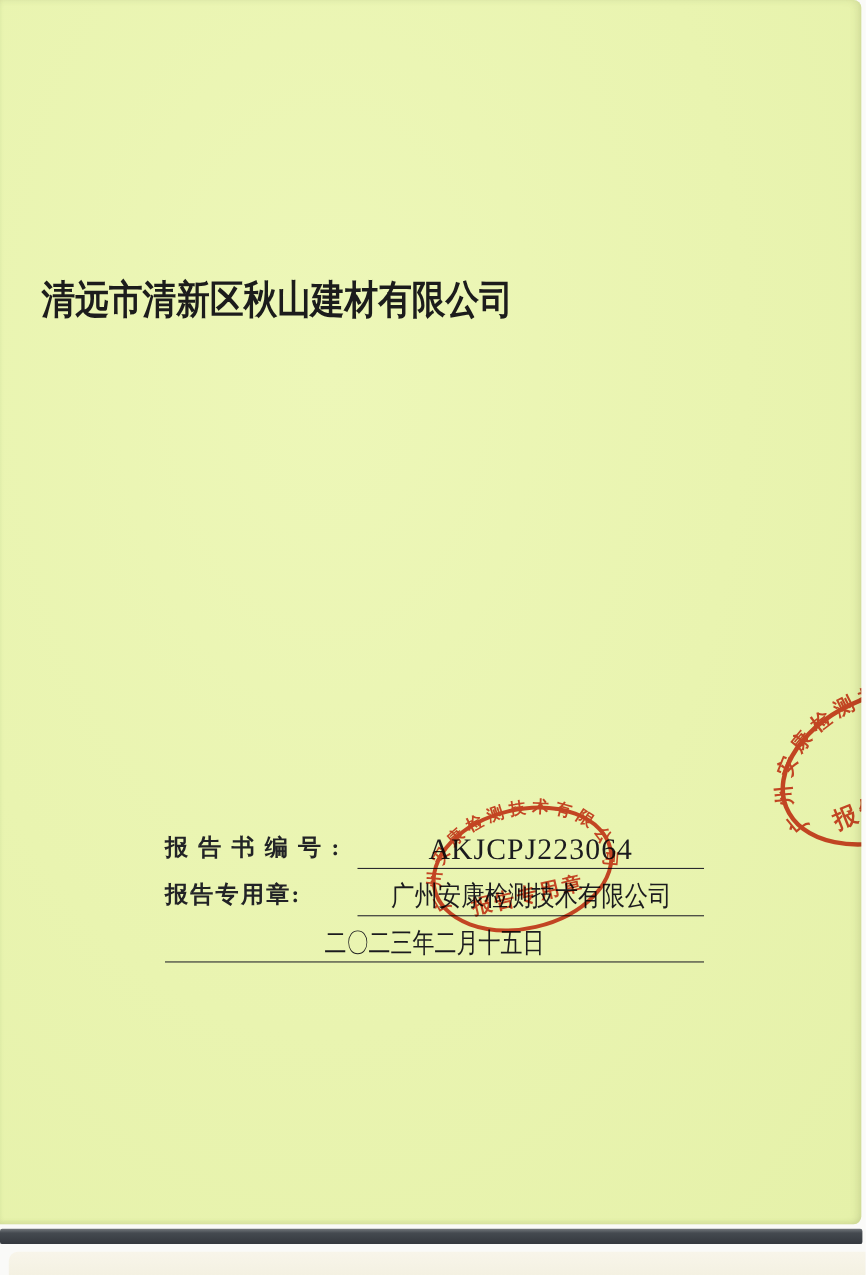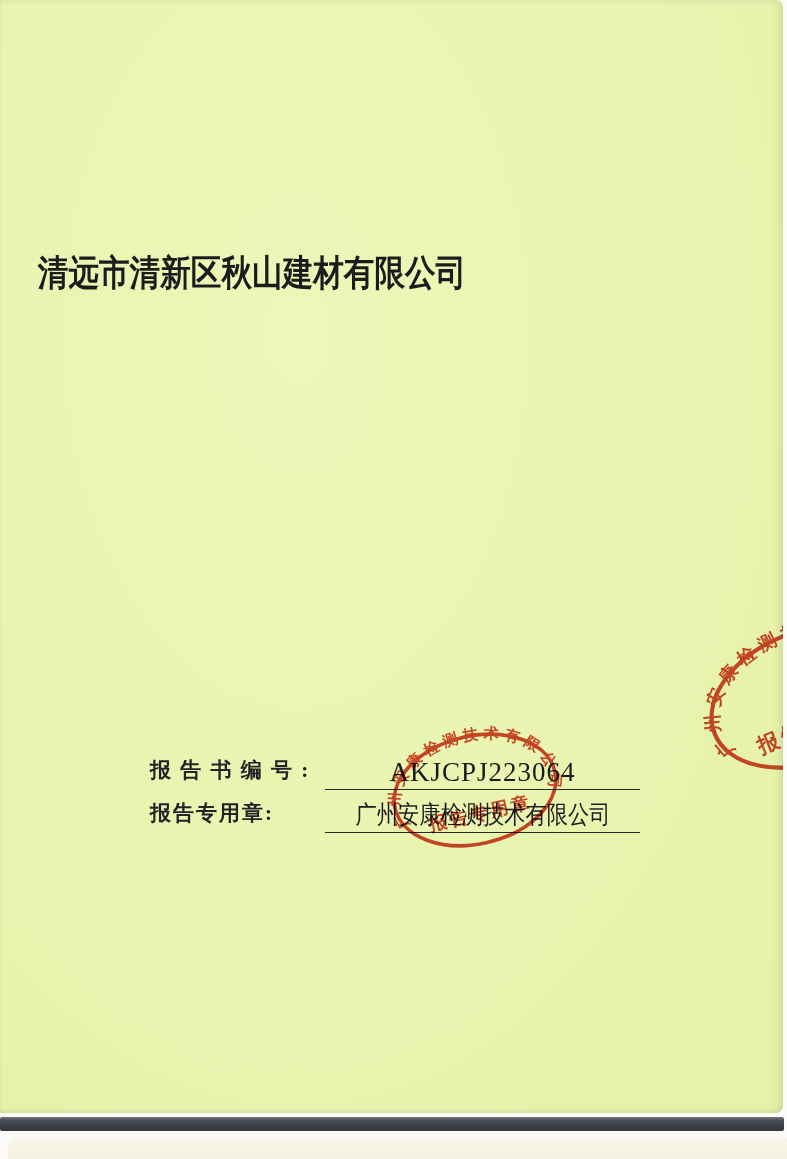--- a/index.html
+++ b/index.html
@@ -86,20 +86,23 @@
   </div>
 
   <div class="frow" style="top:795px">
     <span class="flabel">报告专用章:</span>
     <span class="fline">
       <span class="fvalue v-cjk">广州安康检测技术有限公司</span>
     </span>
   </div>
 
   <div class="frow" style="top:837px">
+    <span class="fline">
+      <span class="fvalue v-date">二〇二三年二月十五日</span>
+    </span>
   </div>
 
   <div class="stamp stamp-main">
     <svg viewBox="0 0 200 150">
       <defs>
         <path id="arc-main" d="M 27.5 90 A 76 50 0 1 1 172.5 90" fill="none"></path>
       </defs>
       <ellipse cx="100" cy="75" rx="82" ry="54" fill="none" stroke-width="3.6" stroke="#d23a22"></ellipse>
       <text font-size="15" letter-spacing="5" fill="#d23a22">
         <textPath href="#arc-main" startOffset="50%" text-anchor="middle">广州安康检测技术有限公司</textPath>

